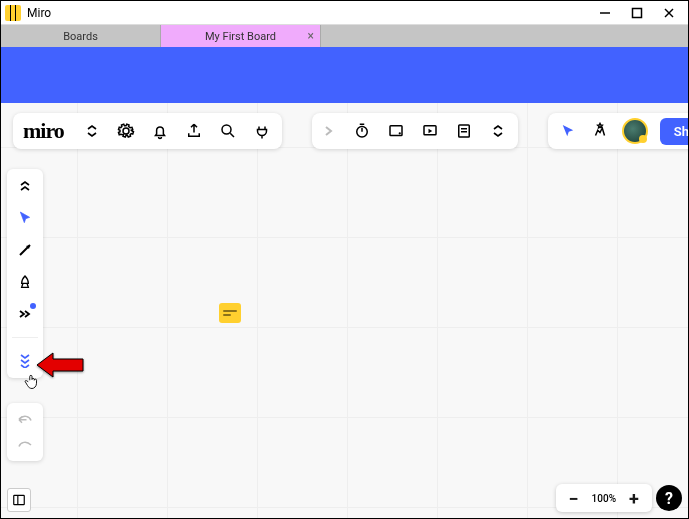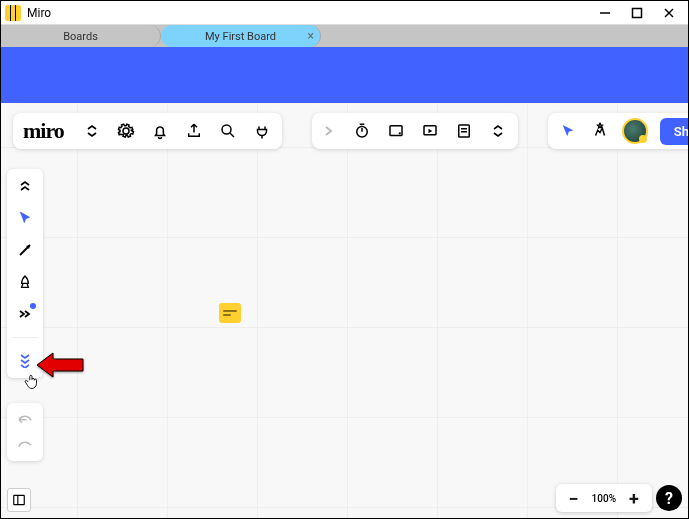--- a/index.html
+++ b/index.html
@@ -7,22 +7,22 @@
   
   
   .titlebar { height: 24px; background: #fff; display: flex; align-items: center; padding: 0 4px; border-bottom: 1px solid #ddd; }
   .app-icon { width: 16px; height: 16px; background: linear-gradient(90deg, #FFD02F 0%, #FFD02F 33%, #000 33%, #000 40%, #FFD02F 40%, #FFD02F 60%, #000 60%, #000 67%, #FFD02F 67%); margin-right: 6px; border-radius: 2px; }
   .titlebar-title { font-size: 12px; color: #000; flex: 1; }
   .window-controls { display: flex; gap: 18px; align-items: center; padding-right: 8px; }
   .window-btn { width: 14px; height: 14px; display: flex; align-items: center; justify-content: center; cursor: pointer; }
   
   
   .tabbar { height: 22px; background: #c5c5c5; display: flex; align-items: stretch; }
-  .tab { padding: 0 20px; font-size: 11px; color: #333; display: flex; align-items: center; gap: 8px; border-right: 1px solid #aaa; min-width: 160px; justify-content: center; position: relative; border-radius: 11px; }
-  .tab.active { background: #7dd3fc; }
+  .tab { padding: 0 20px; font-size: 11px; color: #333; display: flex; align-items: center; gap: 8px; border-right: 1px solid #aaa; min-width: 160px; justify-content: center; position: relative; }
+  .tab.active { background: #f0abfc; }
   .tab-close { position: absolute; right: 6px; font-size: 12px; color: #666; cursor: pointer; }
   
   
   .blue-band { height: 56px; background: #4262FF; }
   
   
   .content { position: relative; height: calc(100% - 24px - 22px - 56px); background: #f8f8f8; }
   
   
   .canvas-grid { position: absolute; inset: 0; background-image: linear-gradient(#eee 1px, transparent 1px), linear-gradient(90deg, #eee 1px, transparent 1px); background-size: 90px 90px; background-position: -14px 44px; }

